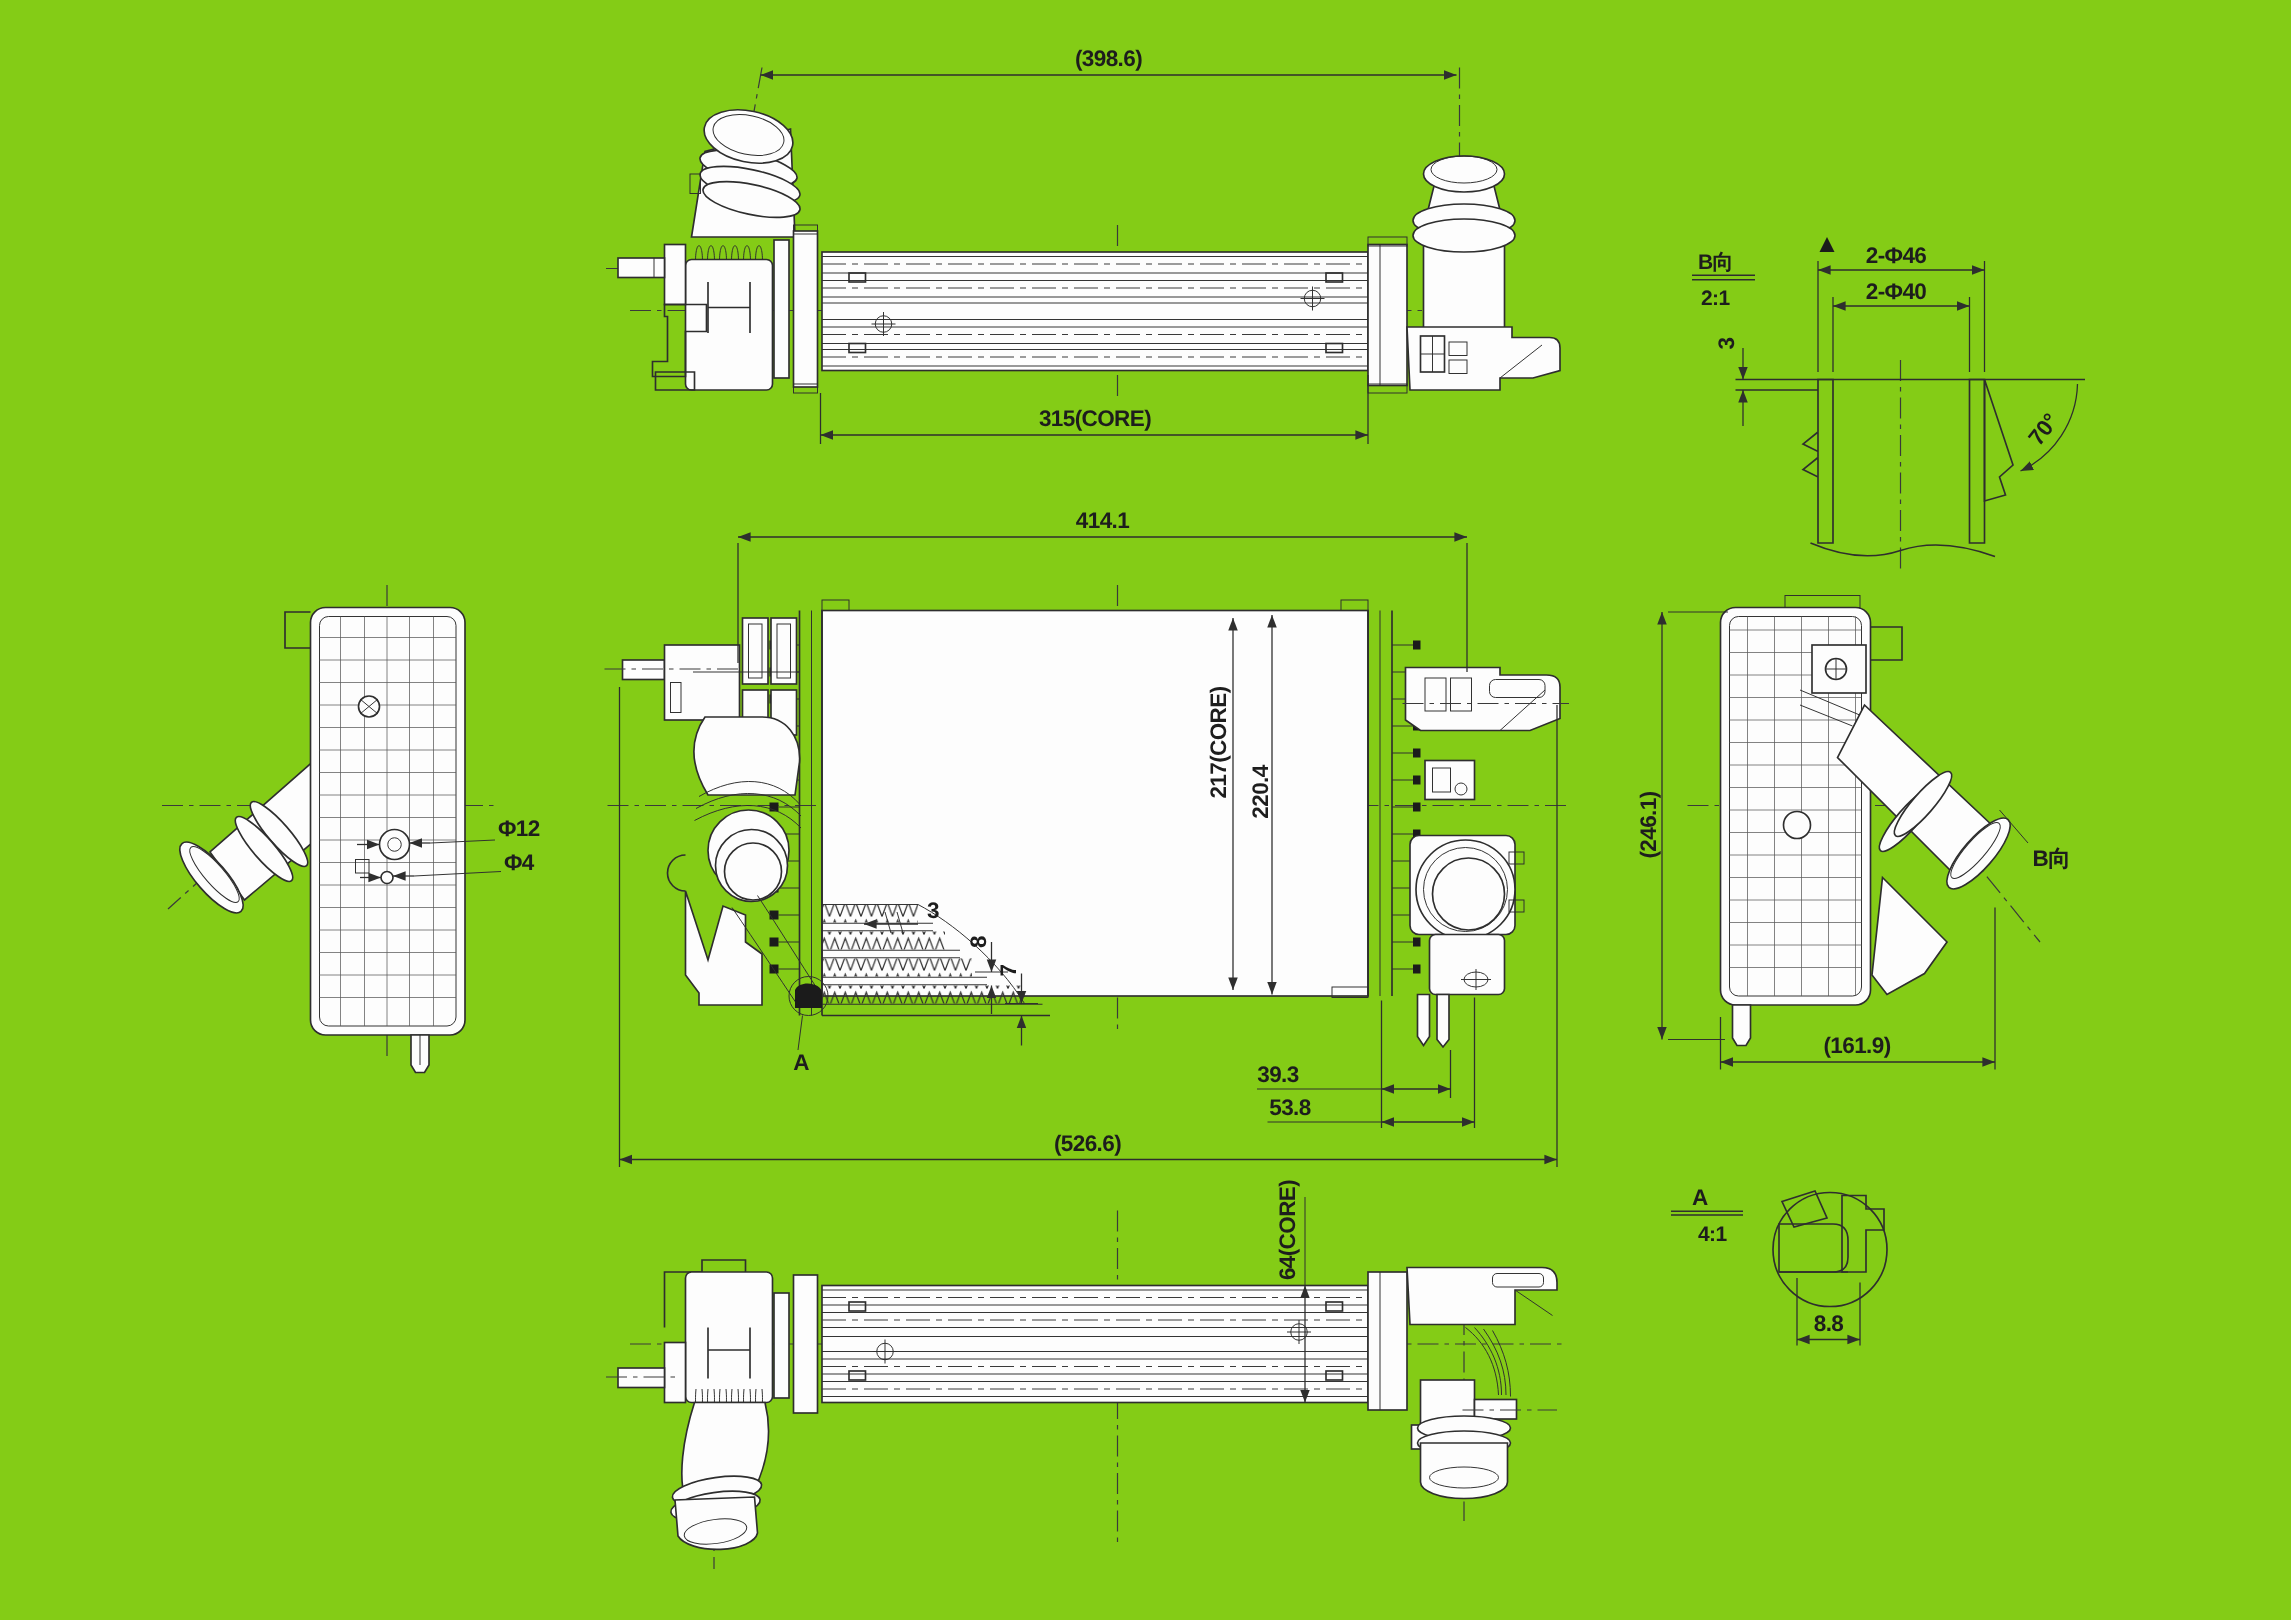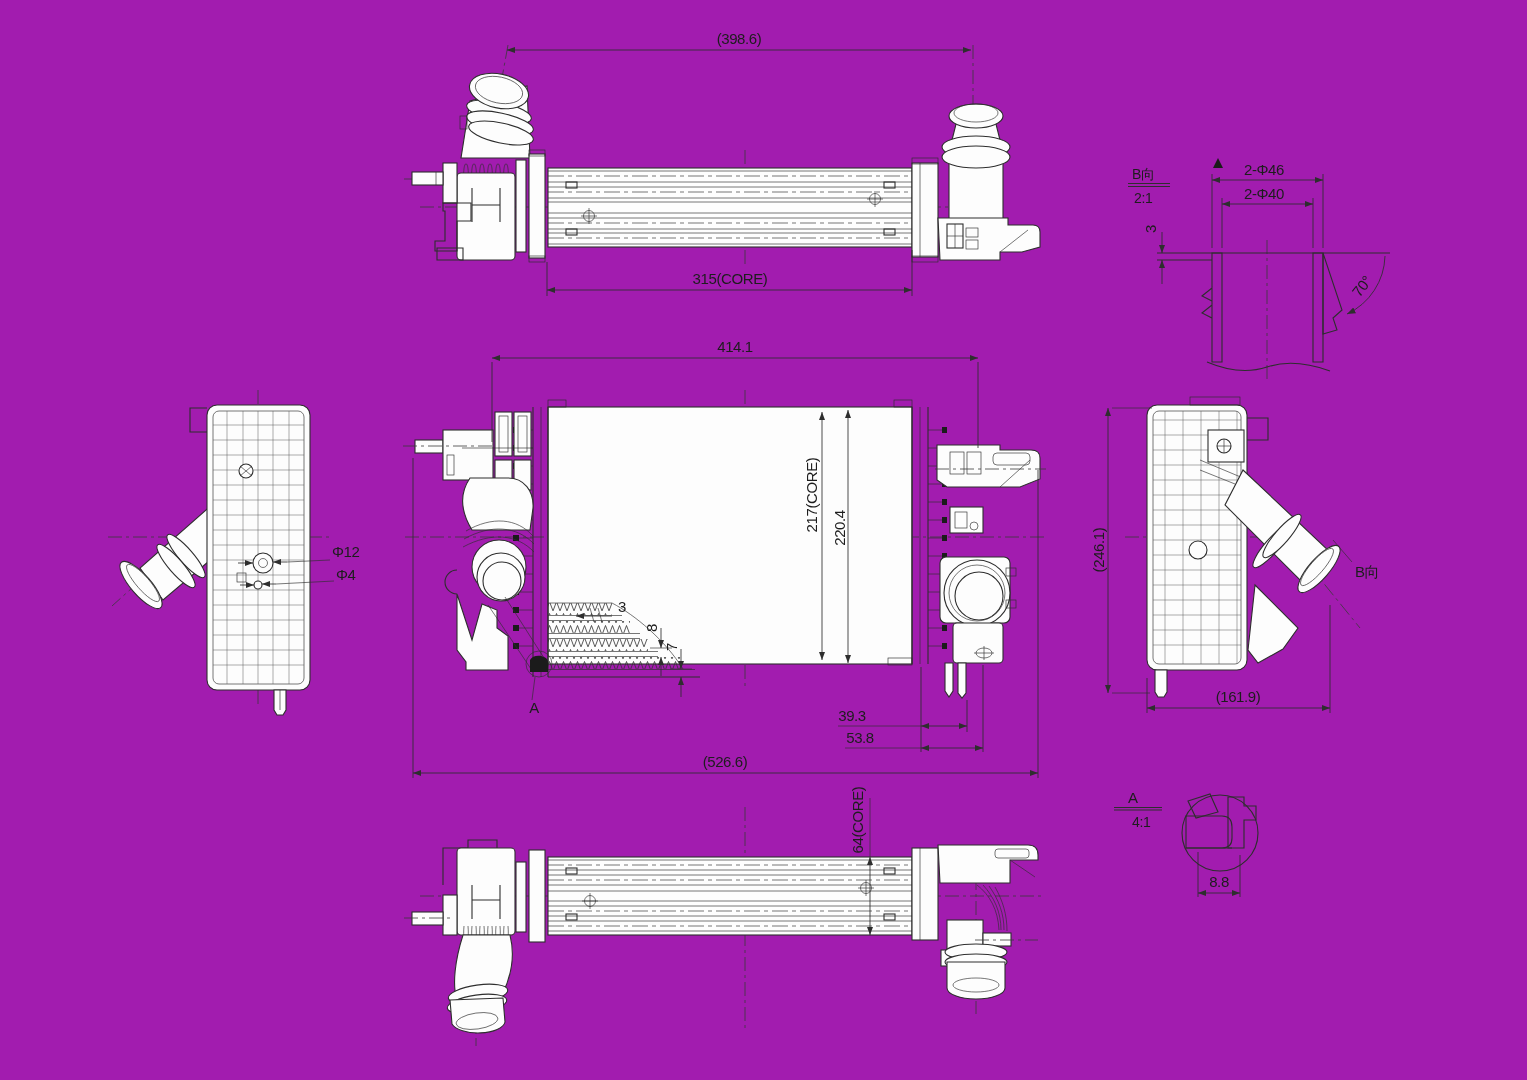--- a/index.html
+++ b/index.html
@@ -1,17 +1,17 @@
 <!DOCTYPE html>
 <html><head>
 <meta charset="utf-8">
 <style>
   html,body{margin:0;padding:0;background:#e8e8e8;}
-  #sheet{position:relative;width:1527px;height:1080px;background:#a21caf;overflow:hidden;
-         font-family:"Liberation Sans", sans-serif;}
+  #sheet{position:relative;width:1527px;height:1080px;background:#84cc16;overflow:hidden;
+         font-family:"Liberation Sans", sans-serif;font-weight:bold;}
   svg{position:absolute;left:0;top:0;}
   svg text{font-family:"Liberation Sans","DejaVu Sans",sans-serif;fill:#1d1d1d;}
   .dimtxt{font-size:15px;letter-spacing:-0.4px;}
   .lbltxt{font-size:14px;letter-spacing:-0.4px;}
   .ln{stroke:#2e2e2e;stroke-width:1.1;fill:none;}
   .lnf{stroke:#2e2e2e;stroke-width:1.1;fill:#fdfdfd;}
   .th{stroke:#2e2e2e;stroke-width:0.65;fill:none;}
   .grid{stroke:#5a5a5a;stroke-width:0.5;fill:none;}
   .cl{stroke:#3a3a3a;stroke-width:0.8;fill:none;stroke-dasharray:14 4 3 4;}
   .ph{stroke:#3a3a3a;stroke-width:0.7;fill:none;stroke-dasharray:16 4 4 4;}

